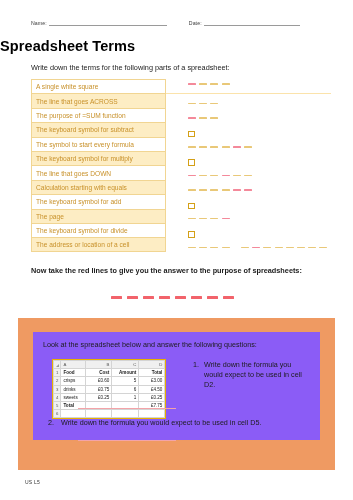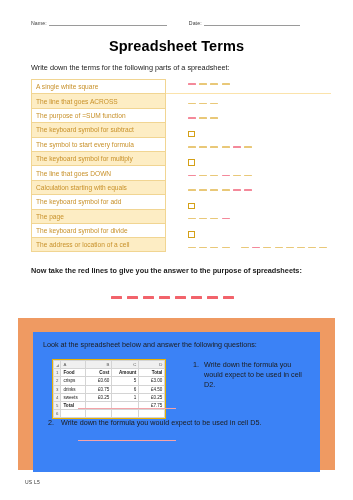--- a/index.html
+++ b/index.html
@@ -38,21 +38,20 @@
   .nd-rule.name { width: 118px; }
   .nd-rule.date { width: 96px; }
   .nd-gap { width: 22px; }
 
   
   .page-title {
     position: absolute;
     top: 38px;
     left: 0;
     width: 353px;
-    text-align: center;
     font-size: 14.5px;
     font-weight: bold;
     letter-spacing: .1px;
   }
 
   
   .instruction-1 {
     position: absolute;
     top: 63px;
     left: 31px;
@@ -166,22 +165,22 @@
     width: 317px;
     height: 152px;
     background: #ef9a62;
     box-sizing: border-box;
   }
   .inner-white {
     position: absolute;
     left: 15px;
     top: 14px;
     width: 287px;
-    height: 140px;
-    background: #3b82f6;
+    height: 108px;
+    background: #8b5cf6;
   }
   .look-text {
     position: absolute;
     left: 10px;
     top: 8px;
     font-size: 7.2px;
     color: #1c1c1c;
     white-space: nowrap;
   }
 

